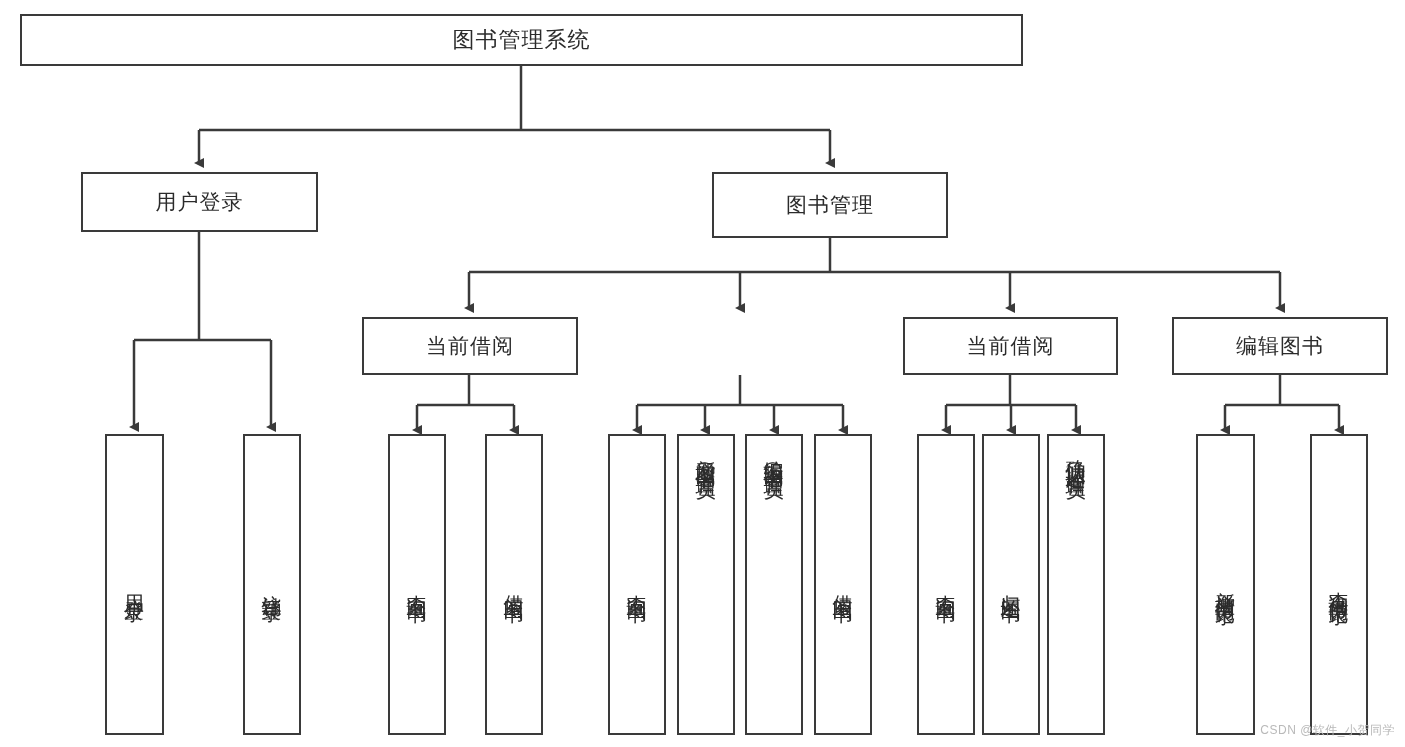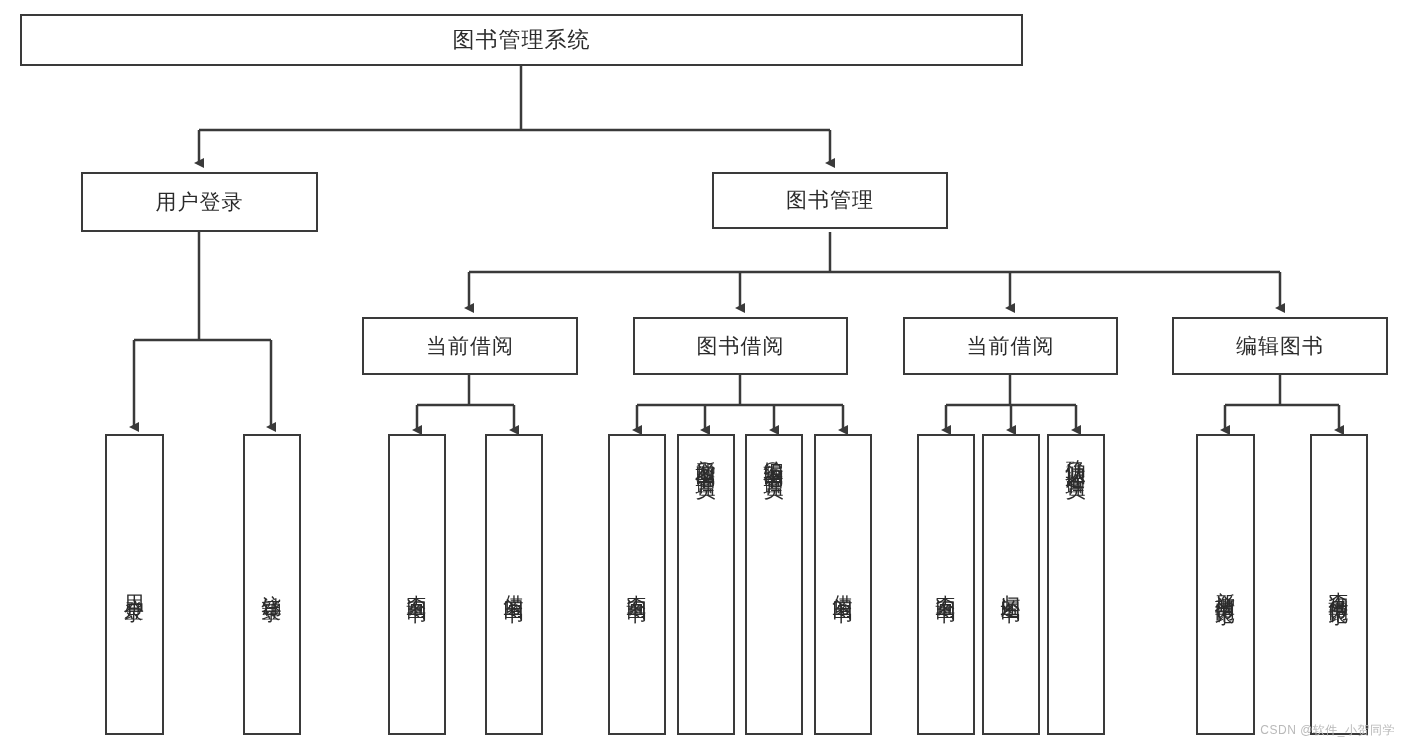--- a/index.html
+++ b/index.html
@@ -134,30 +134,27 @@
     </g>
   </svg>
 
   <div class="node root horiz" style="left:20px; top:14px; width:1003px; height:52px;">
     <span class="node-label">图书管理系统</span>
   </div>
 
   <div class="node horiz" style="left:81px; top:172px; width:237px; height:60px;">
     <span class="node-label">用户登录</span>
   </div>
-  <div class="node horiz" style="left:712px; top:172px; width:236px; height:57px;">
+  <div class="node horiz" style="left:712px; top:172px; width:236px; height:66px;">
     <span class="node-label">图书管理</span>
   </div>
 
   <div class="node horiz" style="left:362px; top:317px; width:216px; height:58px;">
     <span class="node-label">当前借阅</span>
   </div>
-  <div class="node horiz" style="left:633px; top:317px; width:215px; height:58px;">
-    <span class="node-label">图书借阅</span>
-  </div>
   <div class="node horiz" style="left:903px; top:317px; width:215px; height:58px;justify-content:center;">
     <span class="node-label">当前借阅</span>
   </div>
   <div class="node horiz" style="left:1172px; top:317px; width:216px; height:58px;">
     <span class="node-label">编辑图书</span>
   </div>
 
   <div class="node leaf centered" style="left:105px; top:434px; width:59px; height:301px;">
     <span class="node-label">用户登录</span>
   </div>

